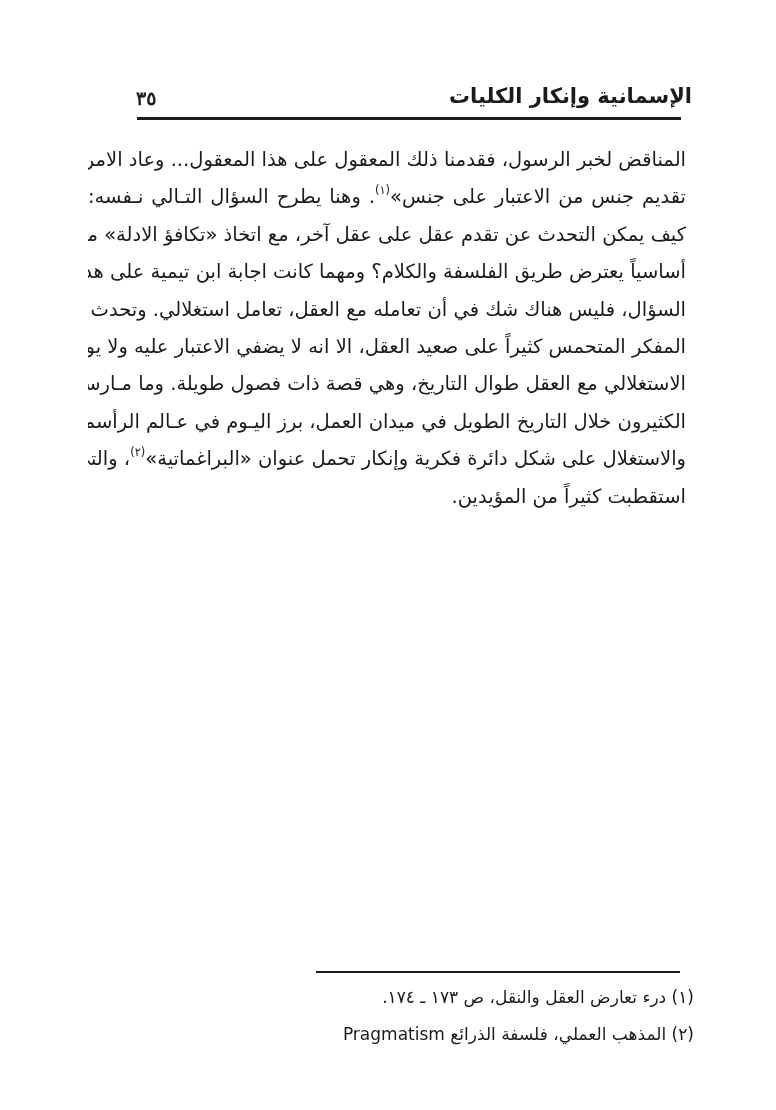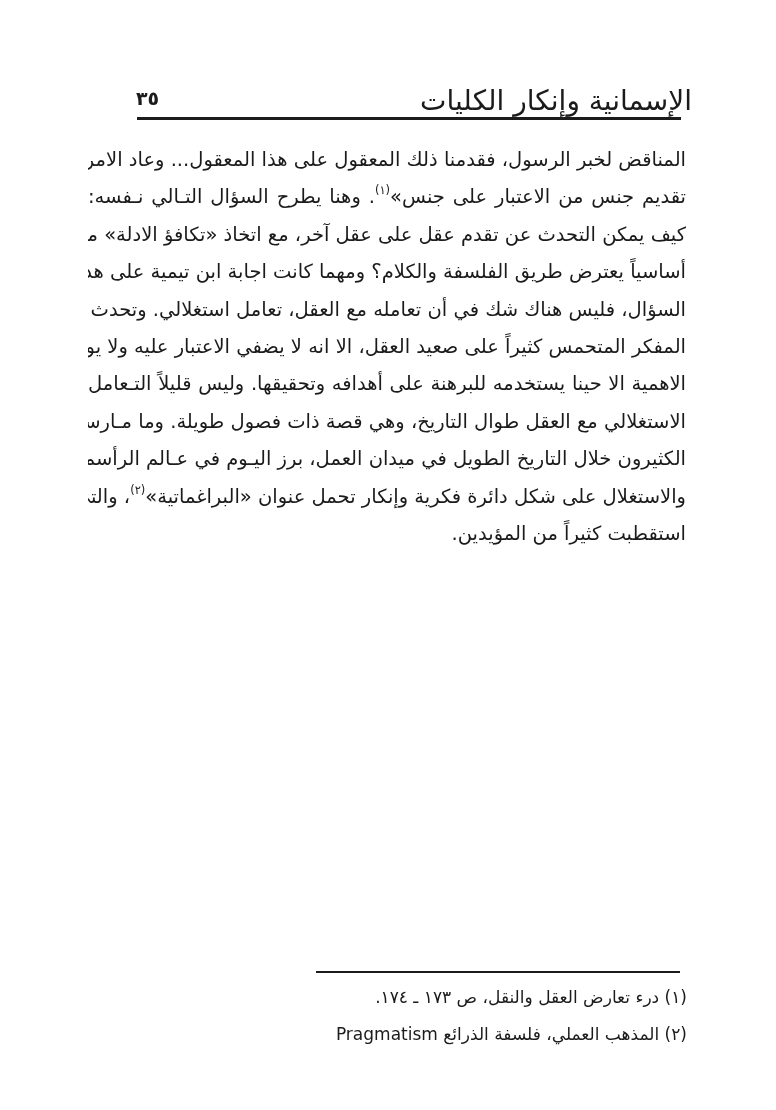--- a/index.html
+++ b/index.html
@@ -12,31 +12,32 @@
     color: #1b1b1b;
     font-family: "DejaVu Sans", sans-serif;
     overflow: hidden;
   }
   
   .book-title {
     position: absolute;
     top: 84px;
     right: 84px;
     direction: rtl;
-    font-size: 28px;
-    font-weight: 400;
+    font-size: 21px;
+    font-weight: 700;
     white-space: nowrap;
   }
   .page-num {
     position: absolute;
     top: 87px;
     left: 136px;
     font-size: 19px;
     font-weight: 700;
     letter-spacing: 2px;
+    font-family: Liberation Serif, serif;
   }
   .header-rule {
     position: absolute;
     top: 117px;
     left: 137px;
     width: 544px;
     height: 2.5px;
     background: #1c1c1c;
   }
   
@@ -71,21 +72,21 @@
     position: absolute;
     top: 971px;
     left: 316px;
     width: 364px;
     height: 2px;
     background: #1c1c1c;
   }
   .footnotes {
     position: absolute;
     top: 979px;
-    right: 89px;
+    right: 82px;
     left: 70px;
     direction: rtl;
     text-align: right;
   }
   .footnote {
     margin: 0;
     font-size: 17px;
     line-height: 36.5px;
     white-space: nowrap;
   }
@@ -101,21 +102,20 @@
 
   <div class="header-rule"></div>
 
   <div class="body-text">
     <p class="line">المناقض لخبر الرسول، فقدمنا ذلك المعقول على هذا المعقول... وعاد الامر الى</p>
     <p class="line"><span>تقديم جنس من الاعتبار على جنس»</span><sup class="fn-ref">(١)</sup><span>. وهنا يطرح السؤال التـالي نـفسه:</span></p>
     <p class="line">كيف يمكن التحدث عن تقدم عقل على عقل آخر، مع اتخاذ «تكافؤ الادلة» مبدأ</p>
     <p class="line">أساسياً يعترض طريق الفلسفة والكلام؟ ومهما كانت اجابة ابن تيمية على هذا</p>
     <p class="line">السؤال، فليس هناك شك في أن تعامله مع العقل، تعامل استغلالي. وتحدث هذا</p>
     <p class="line">المفكر المتحمس كثيراً على صعيد العقل، الا انه لا يضفي الاعتبار عليه ولا يوليه</p>
-    <p class="line">الاهمية الا حينا يستخدمه للبرهنة على أهدافه وتحقيقها. وليس قليلاً التـعامل</p>
     <p class="line">الاستغلالي مع العقل طوال التاريخ، وهي قصة ذات فصول طويلة. وما مـارسه</p>
     <p class="line">الكثيرون خلال التاريخ الطويل في ميدان العمل، برز اليـوم في عـالم الرأسمالـيـة</p>
     <p class="line"><span>والاستغلال على شكل دائرة فكرية وإنكار تحمل عنوان «البراغماتية»</span><sup class="fn-ref">(٢)</sup><span>، والتي</span></p>
     <p class="line last">استقطبت كثيراً من المؤيدين.</p>
   </div>
 
   <div class="footnote-rule"></div>
 
   <div class="footnotes">
     <p class="footnote">(١) درء تعارض العقل والنقل، ص ١٧٣ ـ ١٧٤.</p>

